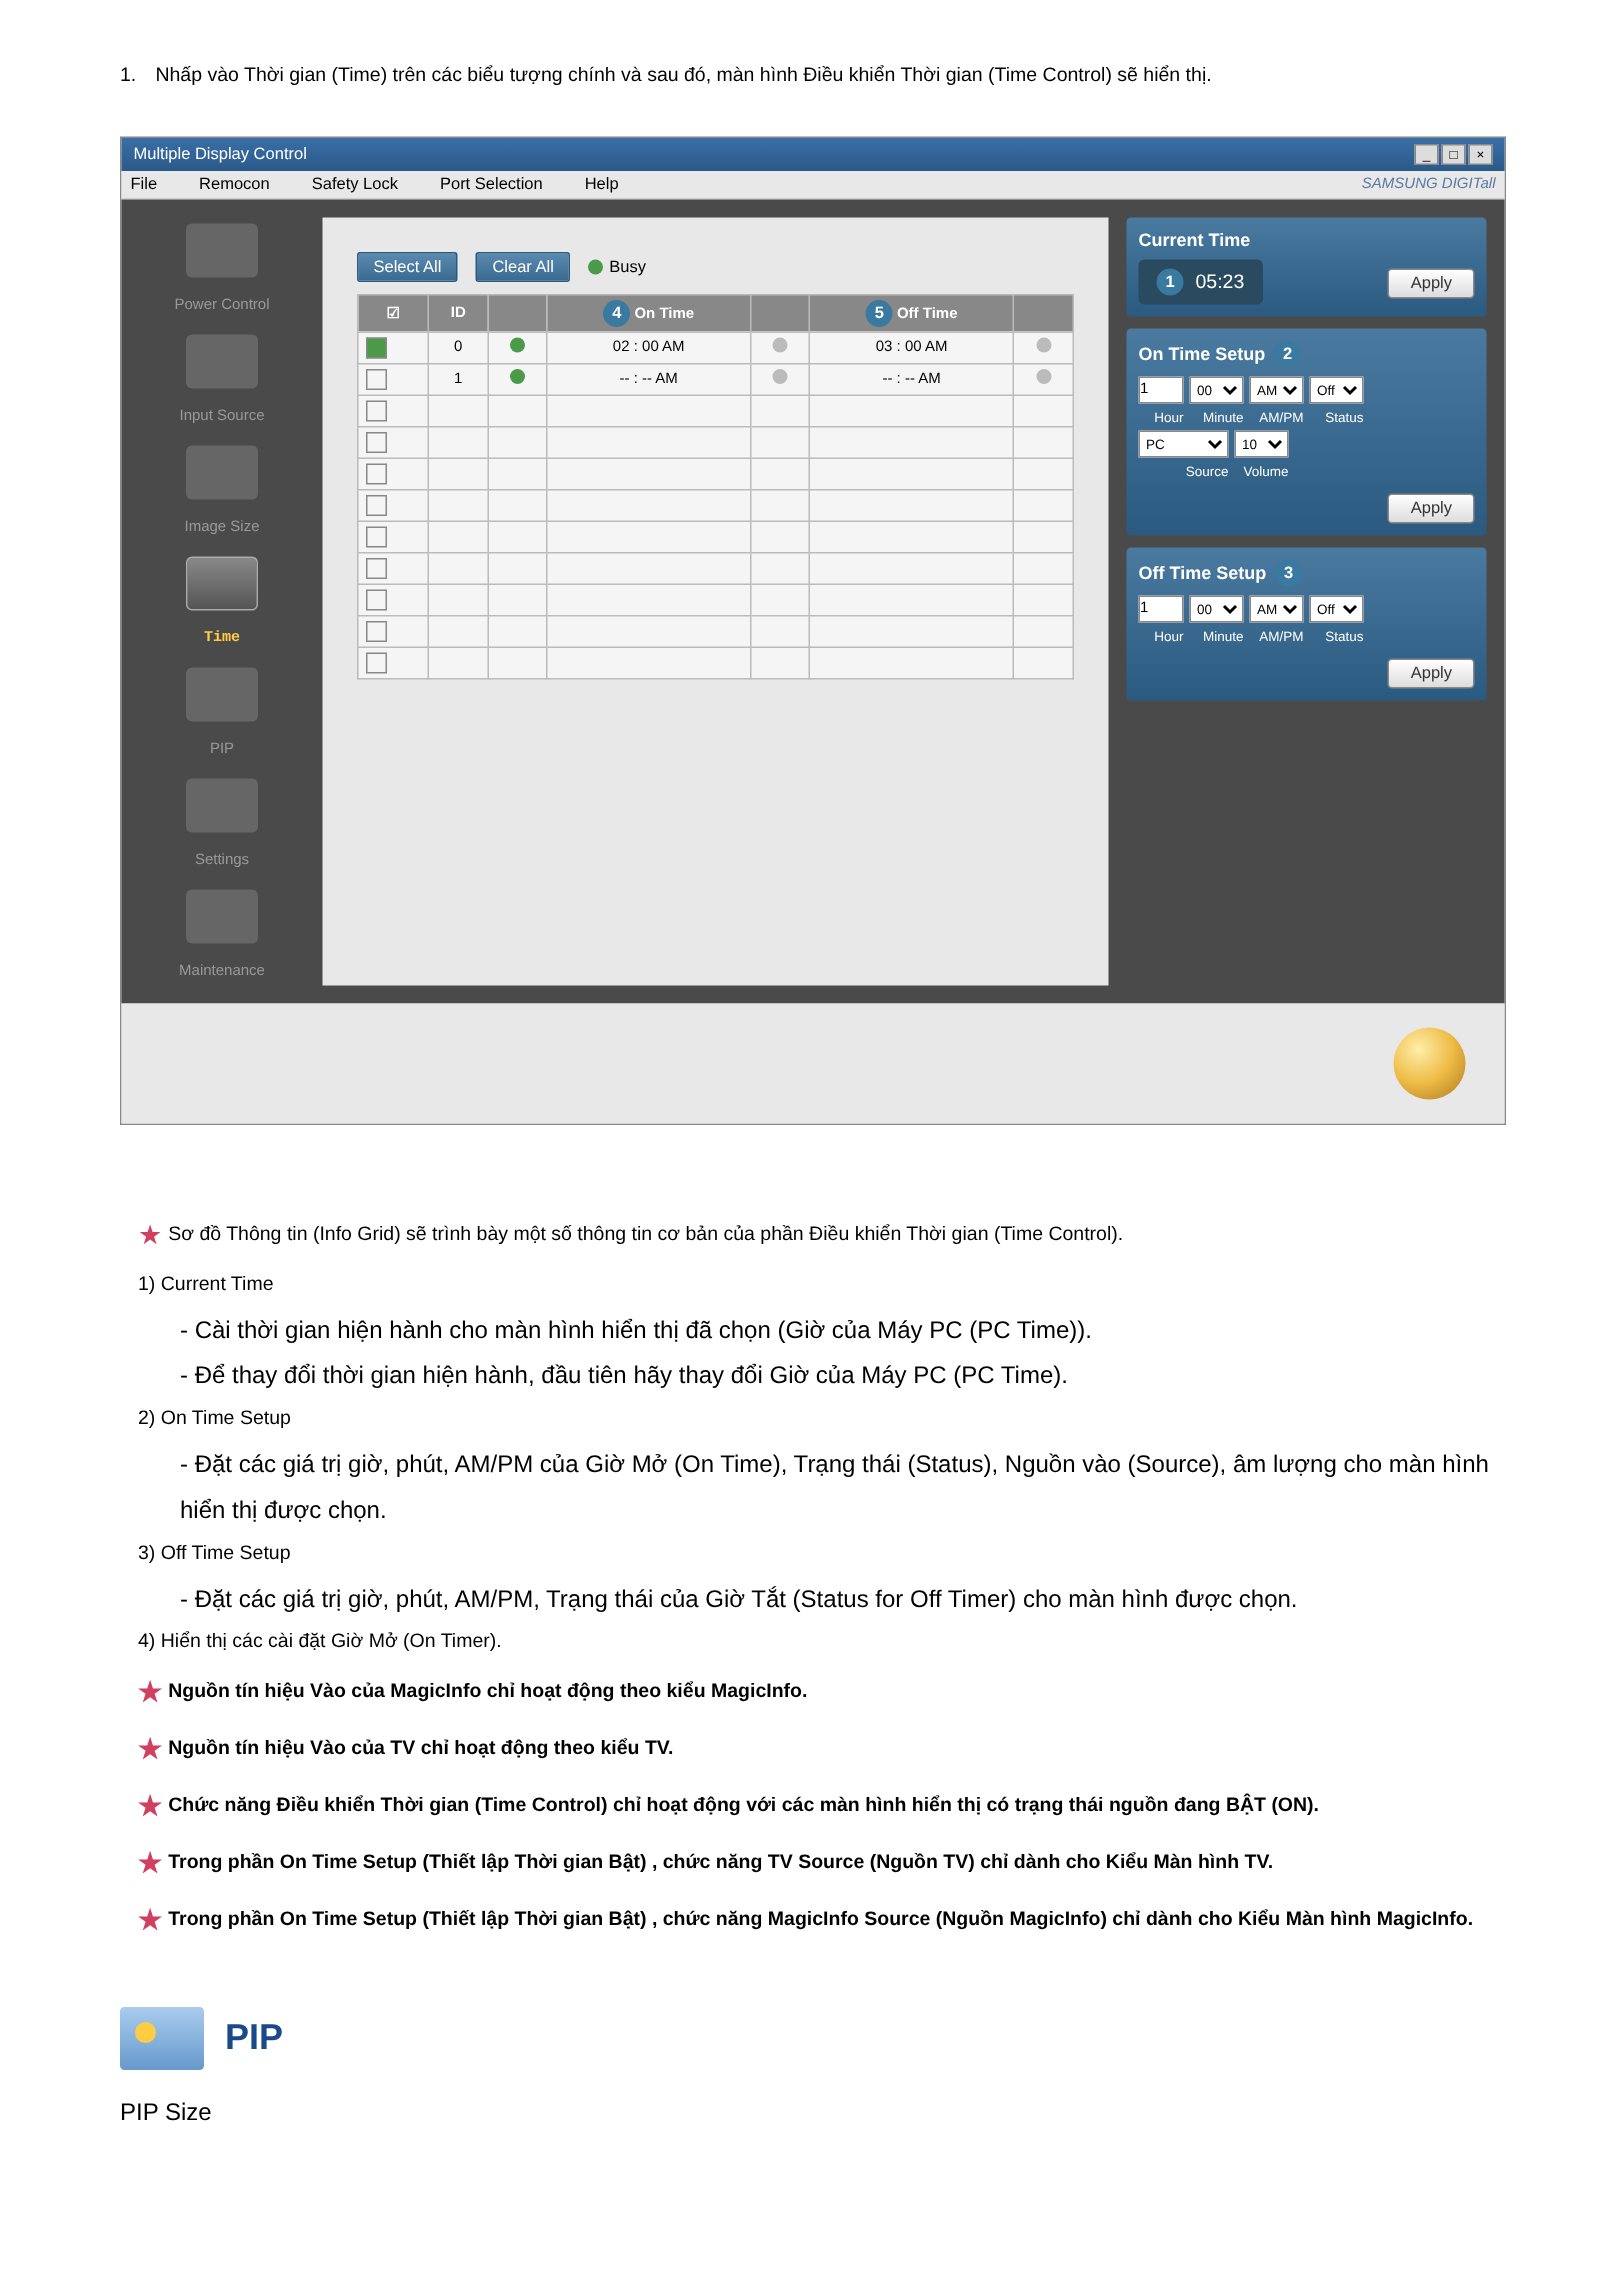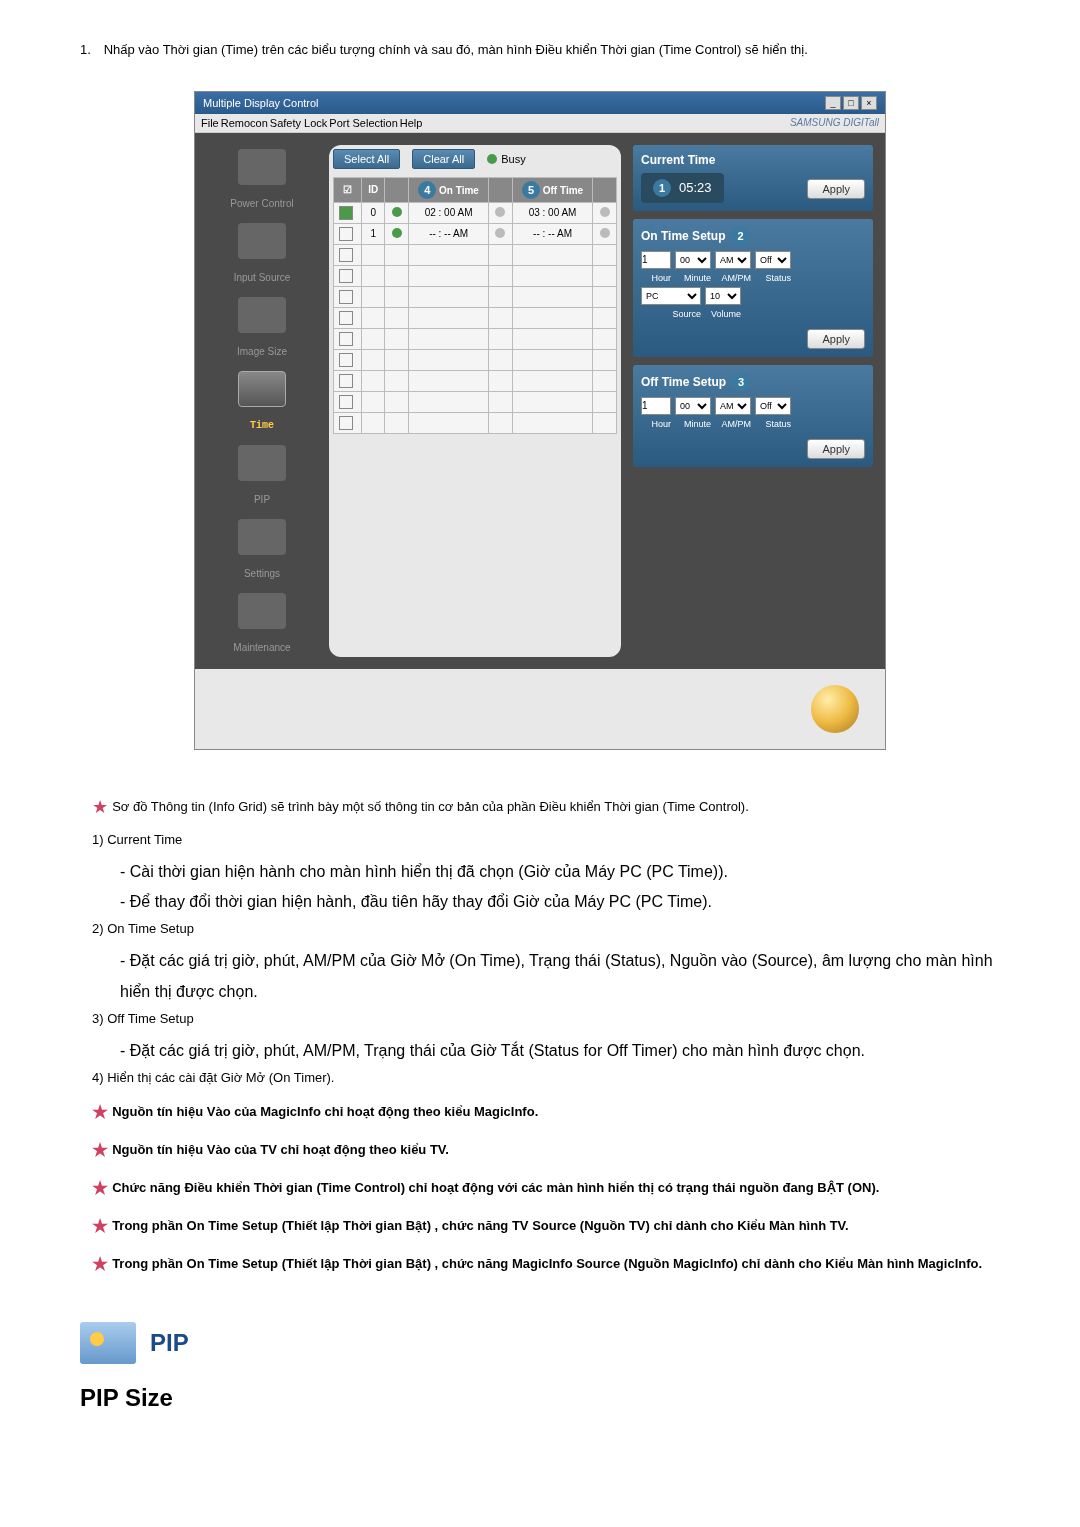--- a/index.html
+++ b/index.html
@@ -1,37 +1,37 @@
 <!DOCTYPE html>
 <html><head>
   <meta charset="utf-8">
   <style>
     * { margin: 0; padding: 0; box-sizing: border-box; }
     body { font-family: Arial, sans-serif; background: #fff; padding: 40px 80px; width: 1080px; }
     
     .intro { margin-bottom: 30px; font-size: 13px; line-height: 1.6; }
     .intro-num { display: inline-block; width: 20px; }
     
-    .app-window { border: 1px solid #888; margin: 20px auto 40px; width: 692px; background: #f0f0f0; }
+    .app-window { border: 1px solid #888; margin: 20px auto 56px; width: 924px; background: #f0f0f0; }
     .titlebar { background: linear-gradient(#3a6ea5, #2a5a8a); color: #fff; padding: 4px 8px; display: flex; justify-content: space-between; align-items: center; font-size: 11px; }
     .titlebar-icons { display: flex; gap: 2px; }
     .tb-btn { width: 16px; height: 14px; background: #ddd; border: 1px solid #888; font-size: 9px; text-align: center; line-height: 12px; color: #000; }
-    .menubar { background: #e8e8e8; padding: 3px 6px; display: flex; gap: 2px; font-size: 11px; border-bottom: 1px solid #ccc; }
+    .menubar { background: #e8e8e8; padding: 3px 6px; display: flex; gap: 28px; font-size: 11px; border-bottom: 1px solid #ccc; }
     .menubar-item { cursor: pointer; }
     .menubar-right { margin-left: auto; color: #5a7aa0; font-style: italic; font-size: 10px; }
     
     .app-body { display: flex; background: #4a4a4a; padding: 12px; gap: 12px; }
     .sidebar { width: 110px; display: flex; flex-direction: column; gap: 6px; }
     .sidebar-item { display: flex; flex-direction: column; align-items: center; gap: 13px; padding: 4px; }
     .sidebar-icon { width: 48px; height: 36px; background: #666; border-radius: 4px; }
     .sidebar-icon.time { background: linear-gradient(#888, #555); border: 1px solid #aaa; }
     .sidebar-label { font-size: 10px; color: #999; text-align: center; }
     .sidebar-label.active { color: #ffcc44; font-weight: bold; font-family: Liberation Mono, monospace; }
     
-    .center-panel { flex: 1; background: #e8e8e8; padding: 4px; border-radius: 12px; }
+    .center-panel { flex: 1; background: #e8e8e8; padding: 23px; }
     .center-buttons { display: flex; gap: 12px; margin-bottom: 8px; align-items: center; }
     .btn { padding: 3px 10px; font-size: 11px; background: linear-gradient(#5a8ab0, #3a6a90); color: #fff; border: 1px solid #2a5a80; border-radius: 2px; }
     .busy-ind { display: flex; align-items: center; gap: 4px; font-size: 11px; }
     .busy-dot { width: 10px; height: 10px; background: #4a9a4a; border-radius: 50%; }
     
     .grid-table { width: 100%; border-collapse: collapse; font-size: 10px; }
     .grid-table th, .grid-table td { border: 1px solid #bbb; padding: 3px 5px; text-align: center; background: #f5f5f5; }
     .grid-table th { background: #888; color: #fff; }
     .badge-num { display: inline-block; width: 18px; height: 18px; background: #3a7aa0; color: #fff; border-radius: 50%; font-size: 11px; line-height: 18px; text-align: center; font-weight: bold; }
     .check-cell { width: 14px; height: 14px; border: 1px solid #888; } 
@@ -55,21 +55,21 @@
     .star-icon { color: #d04060; font-size: 18px; margin-right: 4px; vertical-align: middle; }
     .note-list { font-size: 13px; line-height: 1.9; margin-bottom: 30px; }
     .note-item { margin-bottom: 4px; padding-left: 12px; }
     .sub-item { padding-left: 40px; font-size: 16px; }
     .bold-note { font-weight: bold; }
     
     .pip-section { display: flex; align-items: center; gap: 14px; margin: 40px 0 20px; }
     .pip-icon { width: 56px; height: 42px; background: linear-gradient(#aaccee, #6699cc); border-radius: 3px; position: relative; }
     .pip-icon::after { content: ""; position: absolute; top: 10px; left: 10px; width: 14px; height: 14px; background: #ffcc44; border-radius: 50%; }
     .pip-title { font-size: 24px; font-weight: bold; color: #1a4a8a; }
-    .pip-size-title { font-size: 24px; font-weight: bold; margin-top: 20px; }
+    .pip-size-title { font-size: 16px; font-weight: normal; margin-top: 20px; }
   </style>
 </head>
 <body>
 
 <div class="intro">
   <span class="intro-num">1.</span>
   <span>Nhấp vào Thời gian (Time) trên các biểu tượng chính và sau đó, màn hình Điều khiển Thời gian (Time Control) sẽ hiển thị.</span>
 </div>
 
 <div class="app-window">

